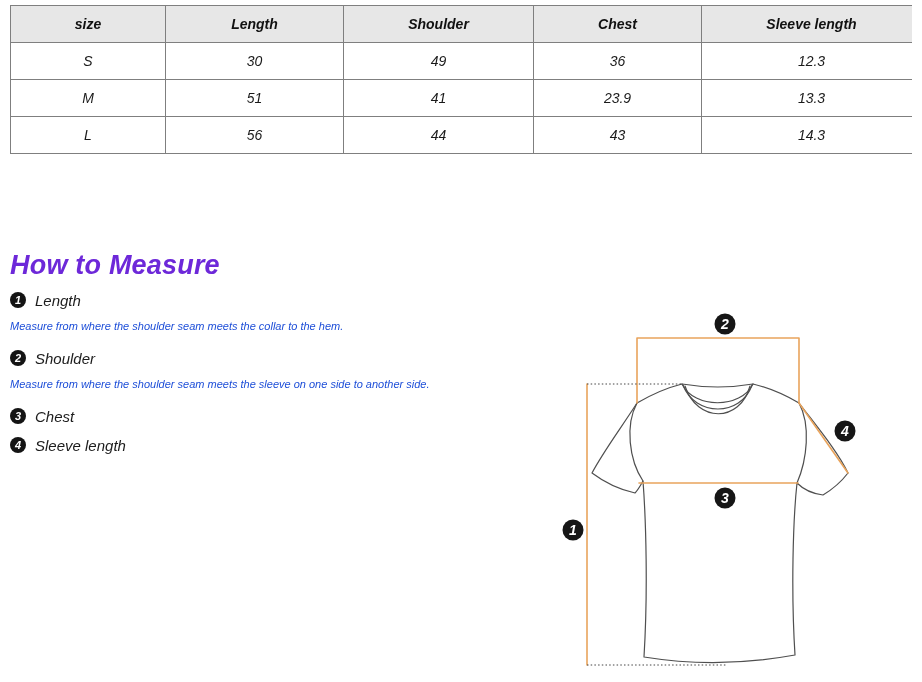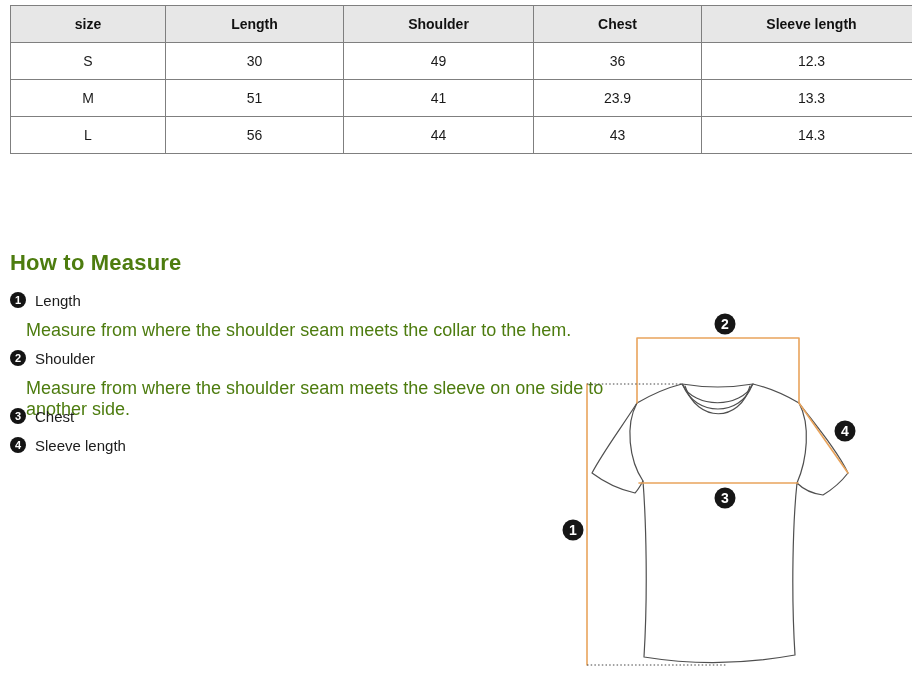--- a/index.html
+++ b/index.html
@@ -1,39 +1,39 @@
 <!DOCTYPE html>
 <html><head>
 <meta charset="utf-8">
 <style>
   * { margin:0; padding:0; box-sizing:border-box; }
   html,body { background:#ffffff; }
   body { font-family:"Liberation Sans","DejaVu Sans",sans-serif; color:#1a1a1a; }
-  .page { position:relative; width:912px; height:682px; background:#fff; overflow:hidden; }
+  .page { position:relative; width:912px; height:682px; background:#fff; overflow:hidden;font-style:italic; }
 
   
   .size-table { position:absolute; left:10px; top:5px; width:911px;
                 border-collapse:collapse; table-layout:fixed; }
   .size-table th, .size-table td {
       border:1px solid #7f7f7f; text-align:center; vertical-align:middle;
       font-size:14px; height:37px; padding:0; }
   .size-table th { background:#e7e7e7; font-weight:bold; color:#111; }
   .size-table td { background:#ffffff; color:#1a1a1a; }
 
   
-  .htm-title { position:absolute; left:10px; top:250px; font-size:22px;
-               font-weight:bold; letter-spacing:0.2px; color:#4d7c0f; }
+  .htm-title { position:absolute; left:10px; top:250px; font-size:27px;
+               font-weight:bold; letter-spacing:0.2px; color:#6d28d9; }
   .measure-list { position:absolute; left:10px; top:291px; width:600px; }
   .measure-item { margin:0; }
   .measure-label-row { display:flex; align-items:center; gap:9px; height:18px; margin-bottom:11px; }
   .num-badge { display:inline-flex; align-items:center; justify-content:center;
                width:16px; height:16px; border-radius:50%; background:#141414;
                color:#fff; font-size:11px; font-weight:bold; flex:0 0 16px; }
   .measure-label { font-size:15px; color:#1c1c1c; font-weight:500; }
-  .measure-desc { font-size:18px; color:#4d7c0f; height:18px; margin-bottom:11px;margin-left:16px; }
+  .measure-desc { font-size:11px; color:#1d4ed8; height:18px; margin-bottom:11px; }
 
   
   .diagram { position:absolute; left:555px; top:300px; }
   .badge-num { font-family:"Liberation Sans","DejaVu Sans",sans-serif;
                font-size:14px; font-weight:bold; fill:#ffffff; }
 </style>
 </head>
 <body>
 
 <div class="page">

